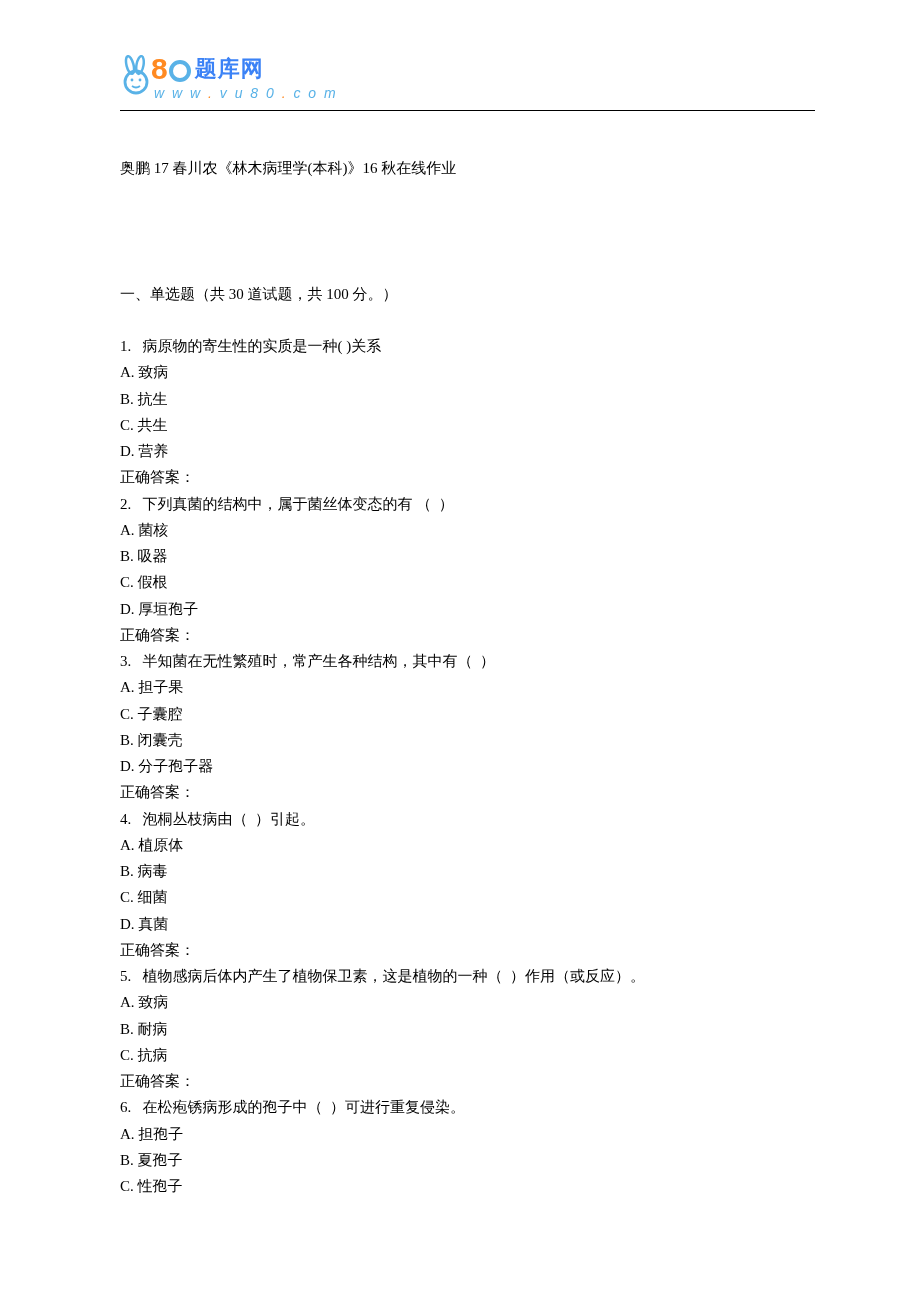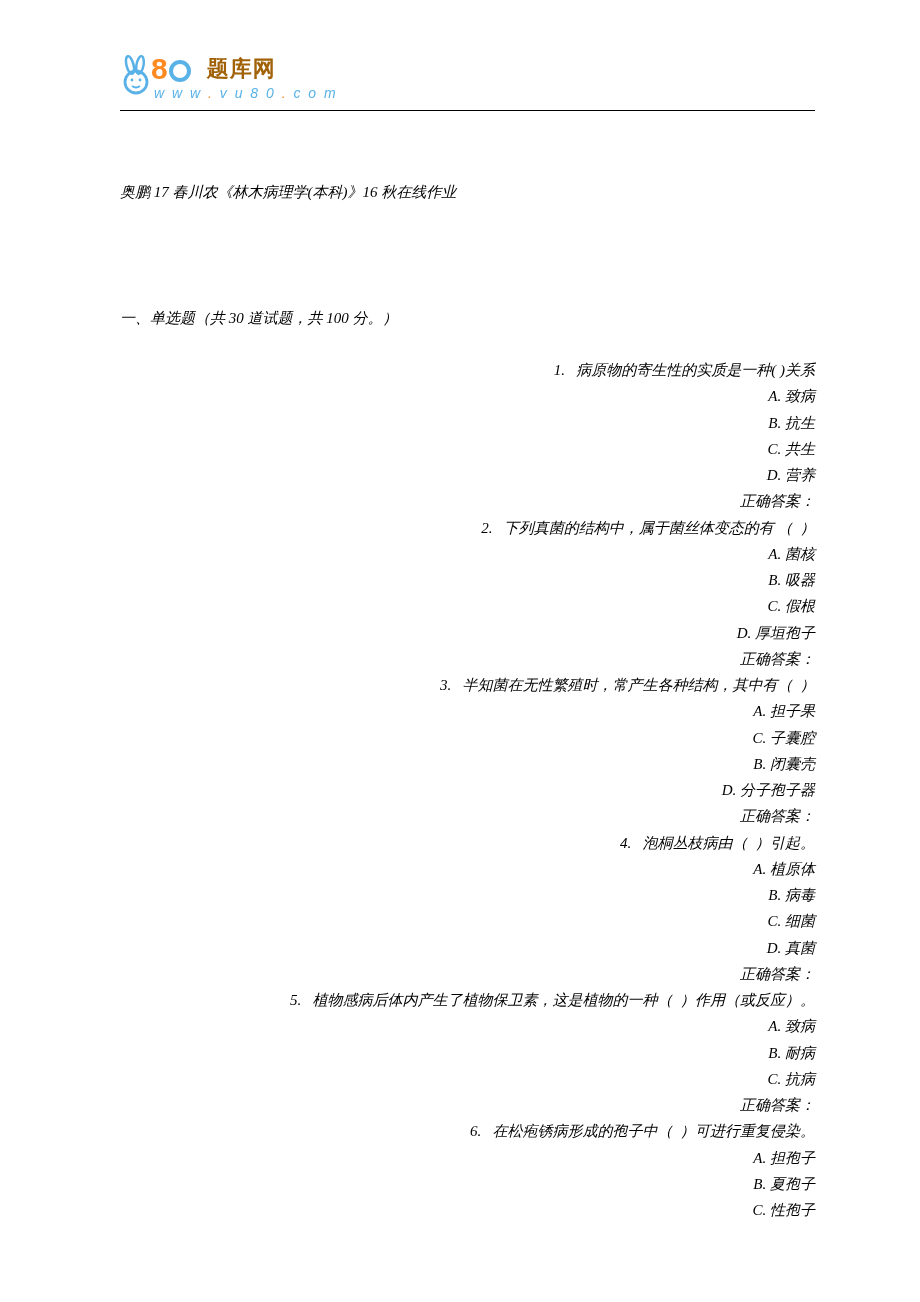--- a/index.html
+++ b/index.html
@@ -46,51 +46,50 @@
       height: 22px;
       border: 4px solid #59b2e7;
       border-radius: 50%;
       margin-left: 1px;
       margin-top: 3px;
     }
     .logo-cn {
       font-family: "Microsoft YaHei", sans-serif;
       font-size: 22px;
       font-weight: 700;
-      color: #a16207;
-      margin-left: 16px;
+      color: #3b82f6;
+      margin-left: 4px;
       letter-spacing: 1px;
     }
     .logo-url {
       font-family: Arial, sans-serif;
       font-size: 14px;
       color: #59b2e7;
       letter-spacing: 2px;
       margin-top: -2px;
       font-style: italic;
     }
     .logo-url .dot { color: #ff8a22; }
     .hr {
       border: none;
       border-top: 1.2px solid #000;
       margin-top: 2px;
       margin-bottom: 2px;
     }
     .content {
-      margin-top: 68px;
-      font-style: italic;
+      margin-top: 44px;
     }
     .title {
       margin-bottom: 100px;
     }
     .section-hdr {
       margin-bottom: 26px;
     }
     .q-block {}
-    .q-line { white-space: pre-wrap; text-align: right; }
+    .q-line { white-space: pre-wrap; }
   </style>
 </head>
 <body>
 
 <div class="logo">
   <span class="logo-bunny">
     <svg width="36" height="40" viewBox="0 0 36 40">
       <ellipse cx="10" cy="10" rx="3.5" ry="9" fill="none" stroke="#59b2e7" stroke-width="2.5" transform="rotate(-14 10 10)"></ellipse>
       <ellipse cx="20" cy="10" rx="3.5" ry="9" fill="none" stroke="#59b2e7" stroke-width="2.5" transform="rotate(10 20 10)"></ellipse>
       <circle cx="16" cy="27" r="11" fill="none" stroke="#59b2e7" stroke-width="2.8"></circle>

